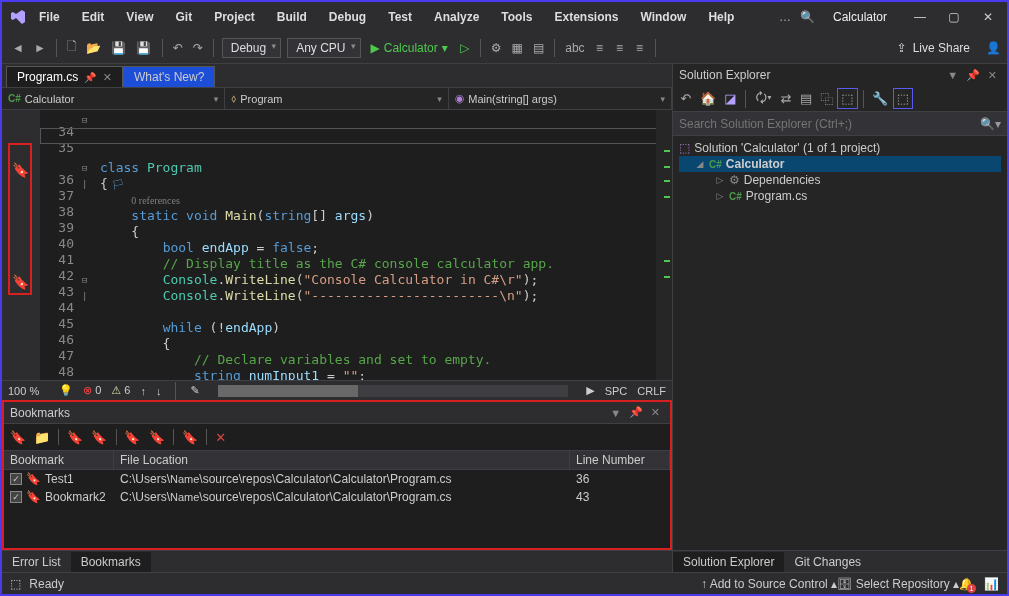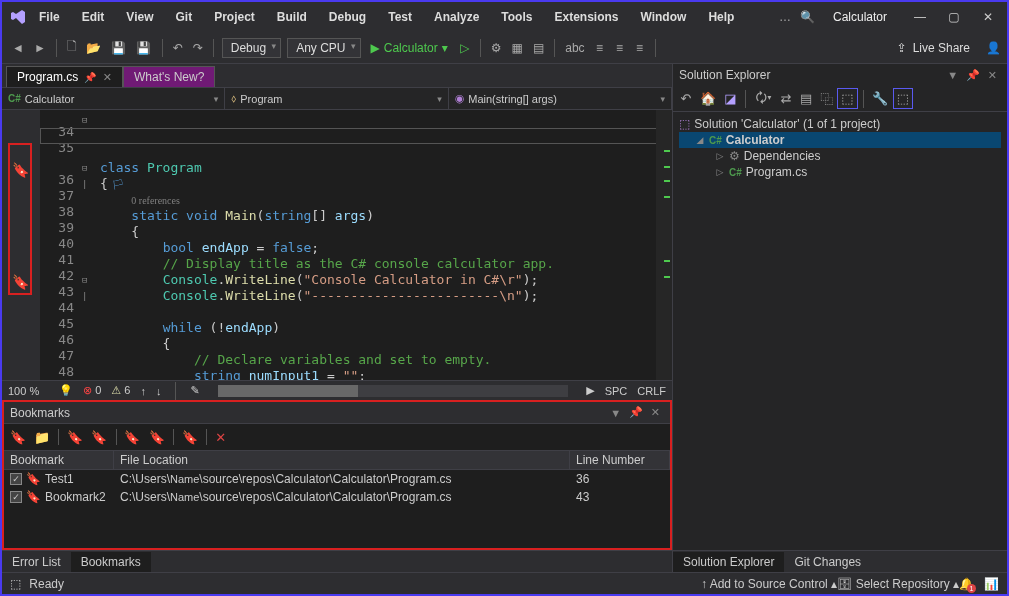--- a/index.html
+++ b/index.html
@@ -31,21 +31,21 @@
 .tool-sep { width:1px; height:18px; background:#555; margin:0 4px;}
 .combo { background:#333337; border:1px solid #555; color:#ddd; padding:2px 14px 2px 8px; position:relative; margin:0 2px; font-size:12px;}
 .combo::after { content:'▾'; position:absolute; right:4px; font-size:9px; color:#888;}
 .start { display:flex; align-items:center; gap:4px; color:#4ec94e; padding:2px 6px;}
 .liveshare { margin-left:auto; display:flex; align-items:center; gap:6px; color:#ddd;}
 
 .main { display:flex; height:calc(100% - 62px - 22px); }
 .leftcol { flex:1; display:flex; flex-direction:column; min-width:0;}
 
 .doctabs { height:24px; background:#2d2d30; display:flex; align-items:flex-end; border-bottom:1px solid #3f3f46; padding-left:4px; gap:0;}
-.doctab { background:#701a75; padding:3px 10px; color:#ccc; display:flex; align-items:center; gap:6px; font-size:12px; border-top:1px solid #555; border-left:1px solid #555; border-right:1px solid #555;}
+.doctab { background:#1d4ed8; padding:3px 10px; color:#ccc; display:flex; align-items:center; gap:6px; font-size:12px; border-top:1px solid #555; border-left:1px solid #555; border-right:1px solid #555;}
 .doctab.active { background:#1e1e1e; color:#fff;}
 .doctab .close-x { color:#888; font-size:11px;}
 .doctab .pin { color:#888; font-size:10px;}
 
 .scopebar { height:22px; background:#252526; display:flex; border-bottom:1px solid #3f3f46;}
 .scope { flex:1; border-right:1px solid #3f3f46; display:flex; align-items:center; padding:0 6px; font-size:11px; color:#ccc; gap:4px; position:relative;}
 .scope::after { content:'▾'; position:absolute; right:6px; color:#888; font-size:9px;}
 .csicon { color:#4e9a4e; font-weight:bold; font-size:10px;}
 
 .editorwrap { flex:1; display:flex; position:relative; min-height:0; background:#1e1e1e;}
@@ -360,20 +360,24 @@
       <span class="tool-sep"></span>
       <span class="rtbtn">🗘▾</span>
       <span class="rtbtn">⇄</span>
       <span class="rtbtn">▤</span>
       <span class="rtbtn">⿻</span>
       <span class="rtbtn hl">⬚</span>
       <span class="tool-sep"></span>
       <span class="rtbtn">🔧</span>
       <span class="rtbtn hl">⬚</span>
     </div>
+    <div class="rsearch">
+      <input placeholder="Search Solution Explorer (Ctrl+;)" style="">
+      <span>🔍▾</span>
+    </div>
     <div class="rtree">
       <div class="ln">
           <span style="color:#b180d7">⬚</span> 
           <span>Solution 'Calculator' (1 of 1 project)</span>
         </div>
       <div class="ln indent1 sel">
           <span class="tw">◢</span>
           <span class="cs">C#</span> 
           <b>Calculator</b>
         </div>

